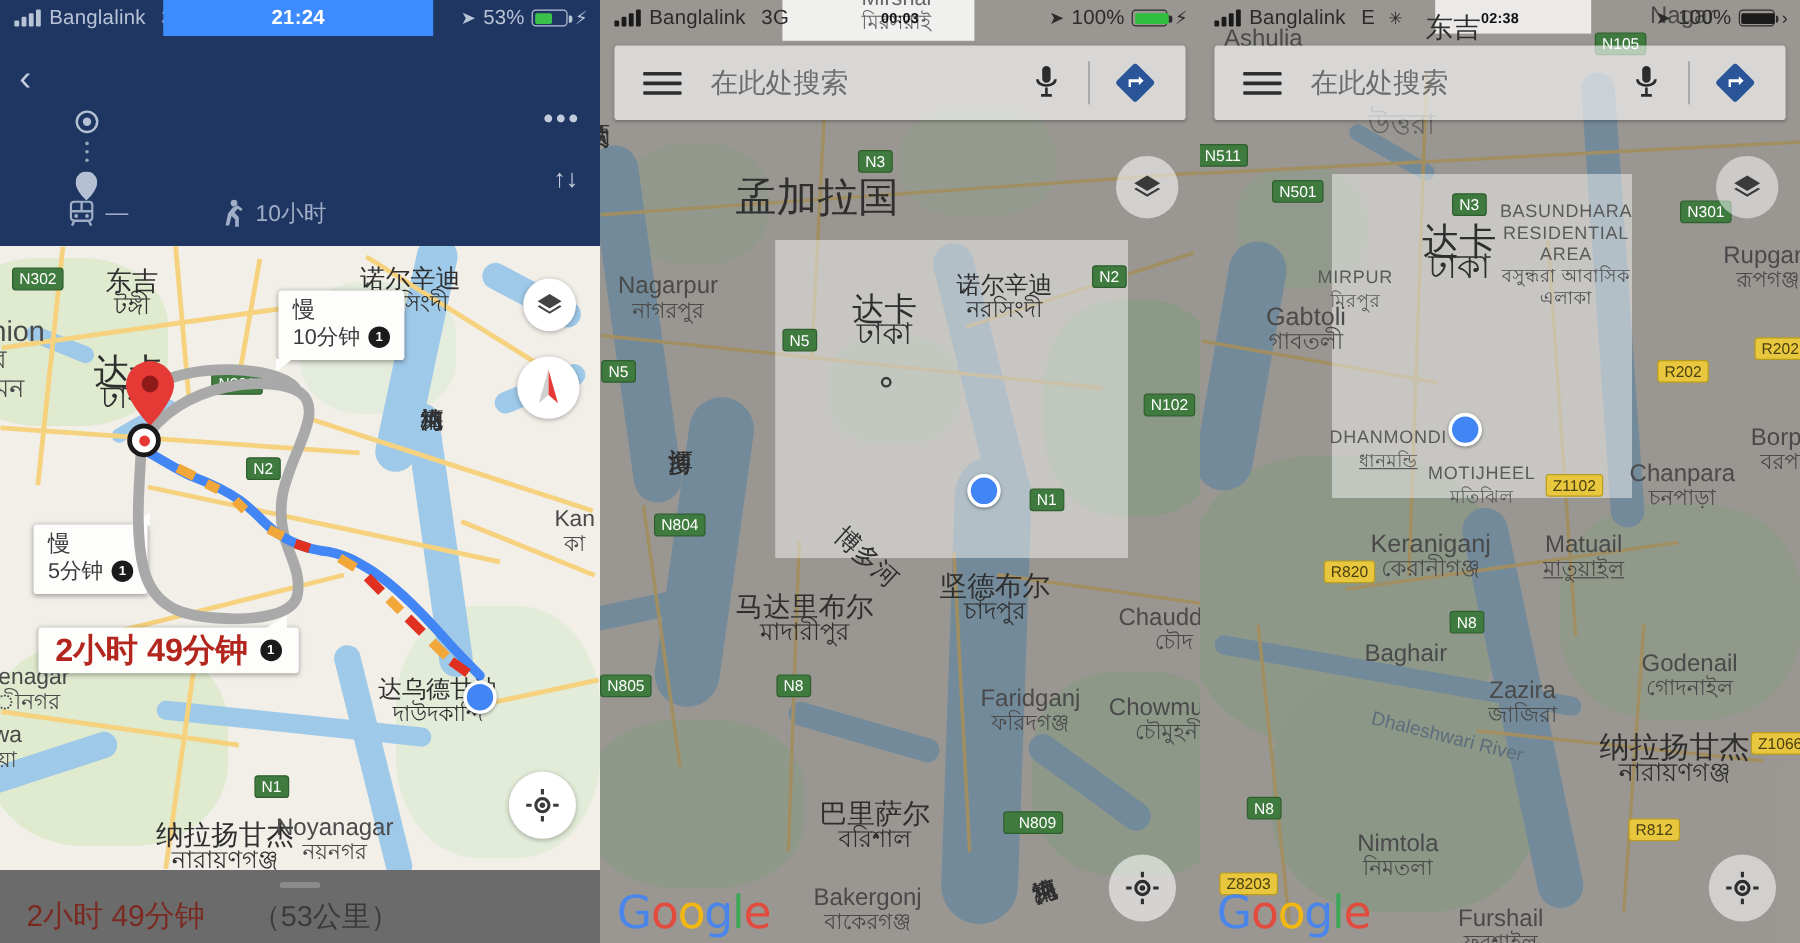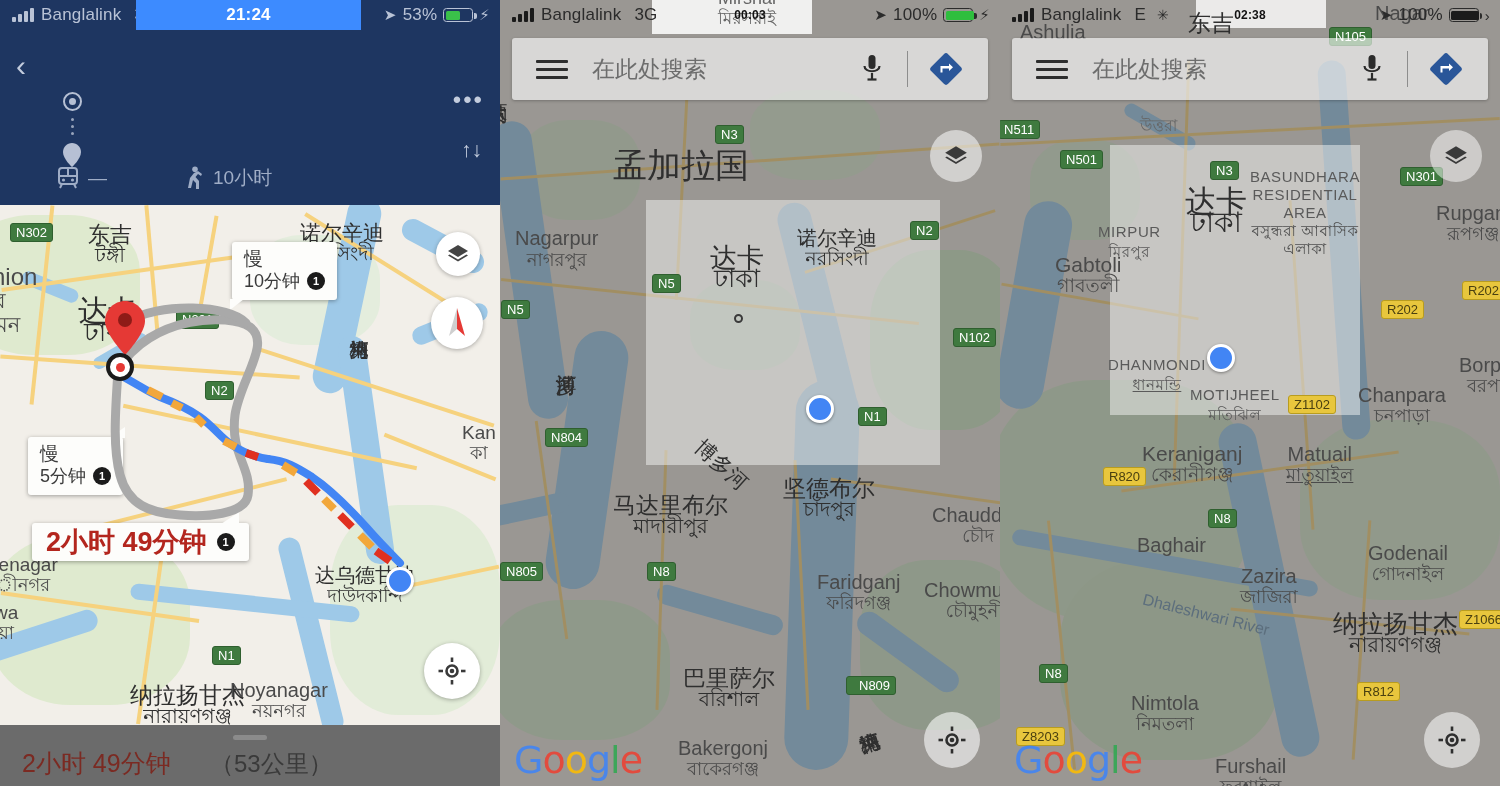--- a/index.html
+++ b/index.html
@@ -545,21 +545,21 @@
         <span style="font-size:18px;">চৌদ</span>
       </div>
       <div class="lbl" style="left:317px; top:572px; font-size:20px;">
         <span>Faridganj</span><br>
         <span style="font-size:18px;">ফরিদগঞ্জ</span>
       </div>
       <div class="lbl" style="left:424px; top:580px; font-size:20px;">
         <span>Chowmuha</span><br>
         <span style="font-size:18px;text-align:right;">চৌমুহনী</span>
       </div>
-      <div class="shield" style="left:346px; top:676px;padding-left:12px;">N809</div>
+      <div class="shield" style="left:336px; top:676px;padding-left:12px;">N809</div>
       <div class="lbl cn" style="left:183px; top:668px; font-size:23px;">
         <span>巴里萨尔</span><br>
         <span style="font-size:20px;">বরিশাল</span>
       </div>
       <div class="lbl" style="left:178px; top:738px; font-size:20px;">
         <span>Bakergonj</span><br>
         <span style="font-size:18px;">বাকেরগঞ্জ</span>
       </div>
       <div class="lbl cn" style="left:352px; top:718px; font-size:20px; writing-mode:vertical-rl; transform:rotate(-18deg);">梅克纳河</div>
       <div class="lbl cn" style="left:-12px; top:88px; font-size:20px; writing-mode:vertical-rl;">贾木纳</div>
@@ -666,21 +666,21 @@
       <div class="brightsq" style="left:196px; top:-8px; width:130px; height:36px; opacity:.8;"></div>
 
       <div class="scrim" style="z-index:11;"></div>
 
       <div class="lbl" style="left:20px; top:22px; font-size:20px;">Ashulia</div>
       <div class="lbl cn" style="left:188px; top:13px; font-size:23px; z-index:20;">东吉</div>
       <div class="lbl" style="left:375px; top:3px; font-size:20px; z-index:20;">Nagar</div>
       <div class="shield" style="left:329px; top:27px;">N105</div>
       <div class="shield" style="left:-2px; top:120px;">N511</div>
       <div class="shield" style="left:60px; top:150px;">N501</div>
-      <div class="lbl" style="left:140px; top:95px; font-size:16px; color:#666;margin-top:21px;">উত্তরা</div>
+      <div class="lbl" style="left:140px; top:95px; font-size:24px; color:#666;">উত্তরা</div>
       <div class="shield" style="left:210px; top:161px; z-index:20;">N3</div>
 
       <div class="lbl caps" style="left:245px; top:168px; z-index:20; line-height:18px; width:120px; white-space:normal;">
         <span>BASUNDHARA RESIDENTIAL AREA</span><br>
         <span style="font-size:15px; color:#4e4e4e;">বসুন্ধরা আবাসিক এলাকা</span>
       </div>
 
       <div class="lbl caps" style="left:98px; top:190px; z-index:20;margin-top:32px;">
         <span>MIRPUR</span><br>
         <span style="font-size:15px;">মিরপুর</span>

